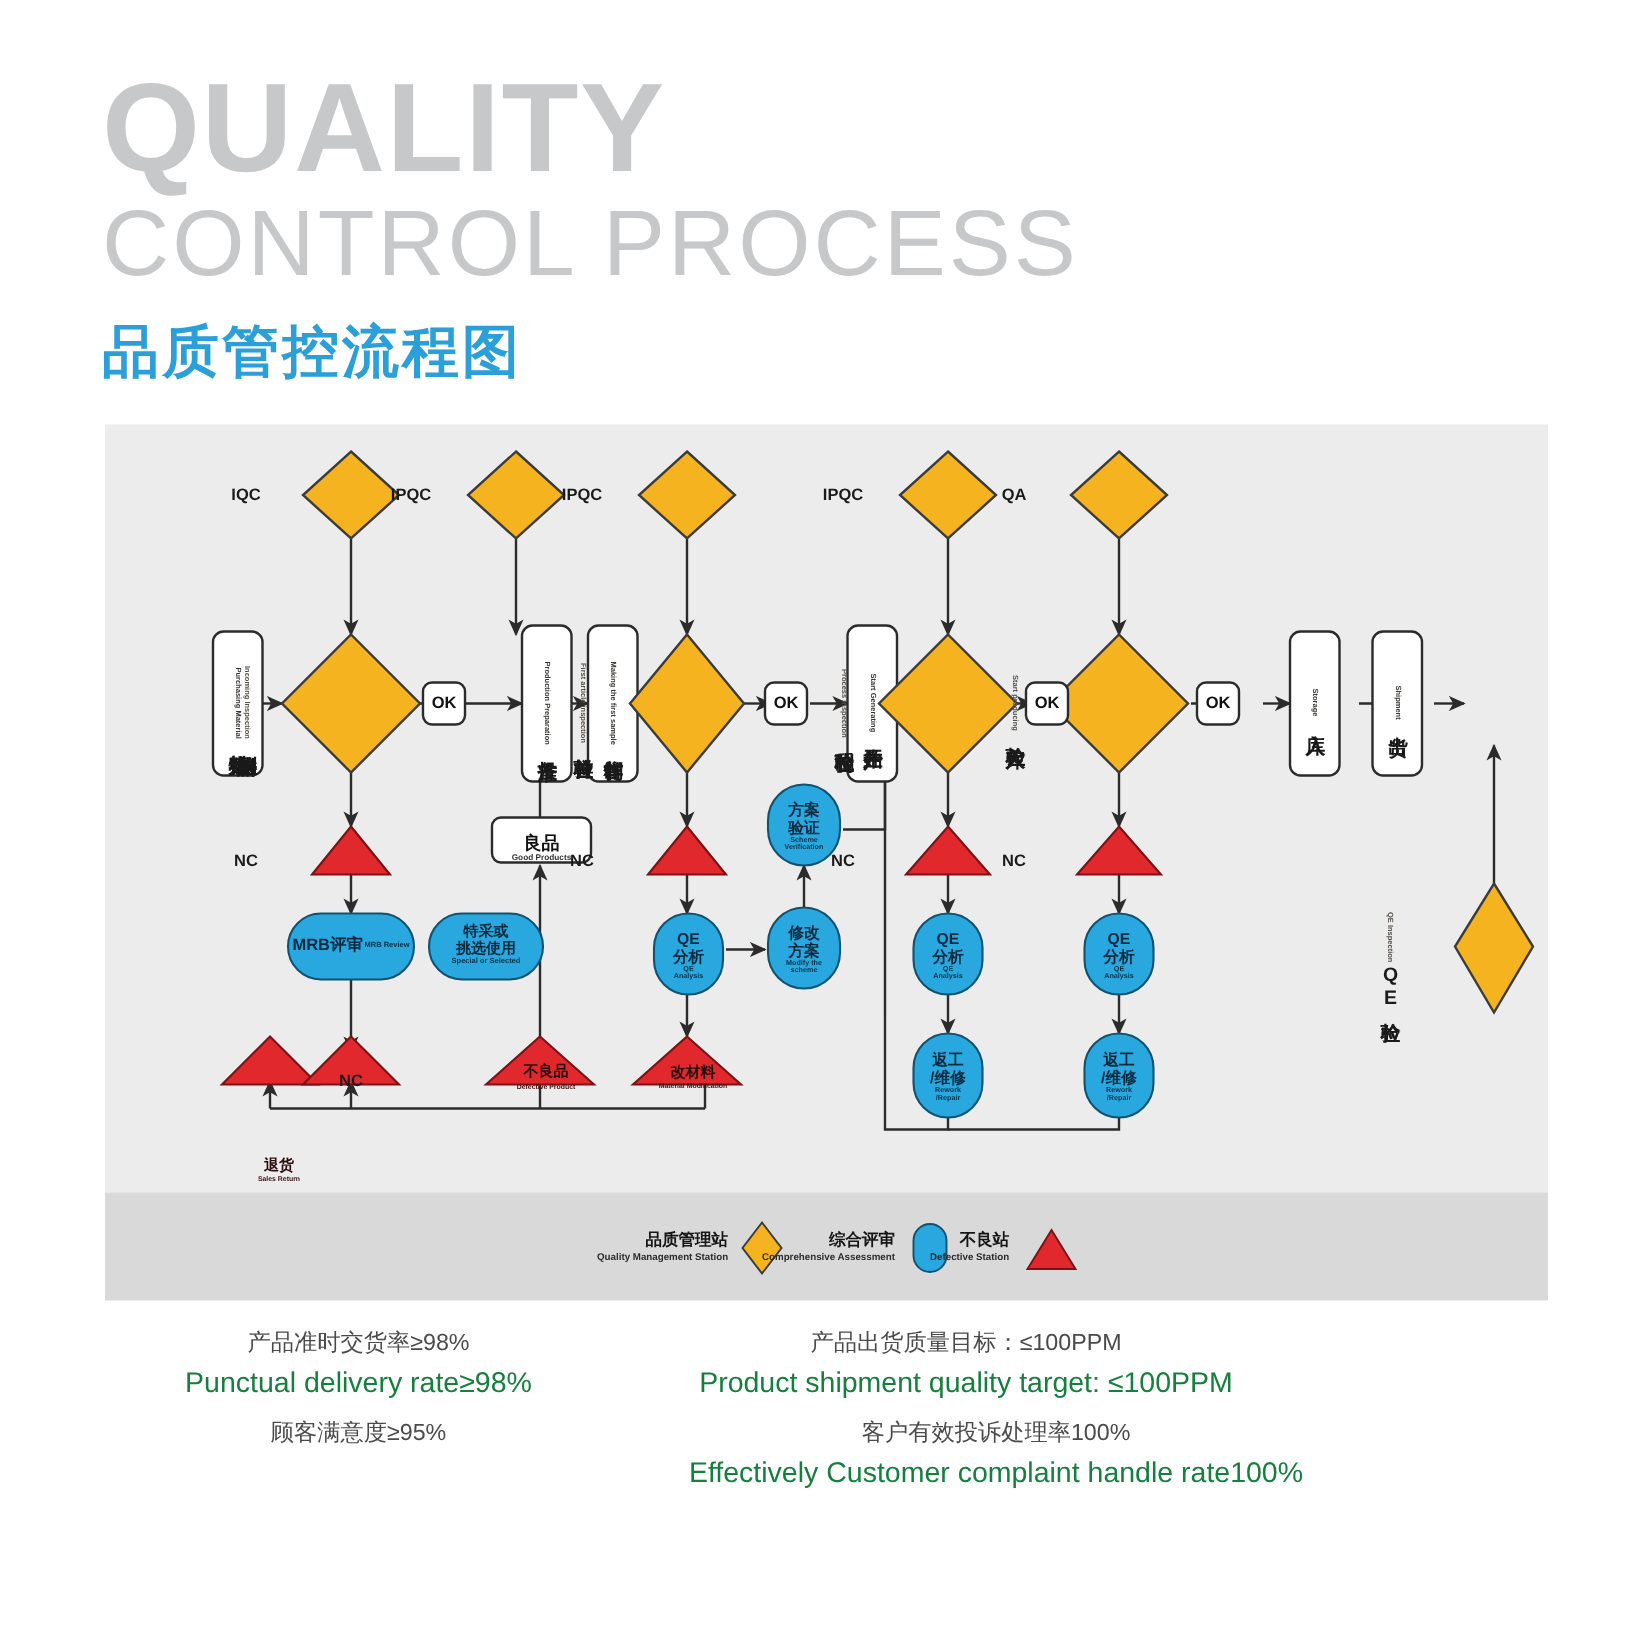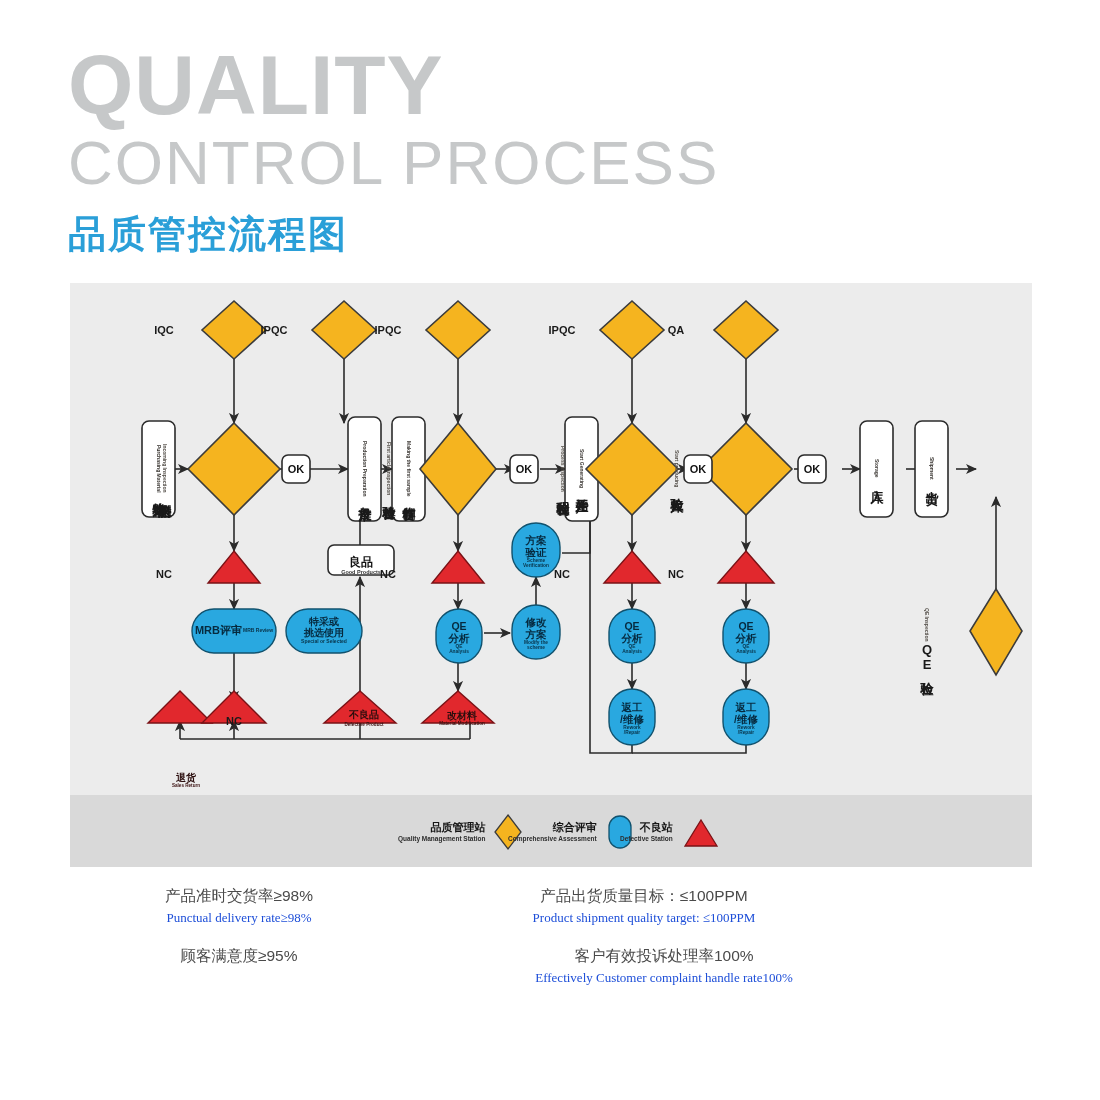--- a/index.html
+++ b/index.html
@@ -74,21 +74,21 @@
 
   
   .lg-item { position:absolute; display:flex; align-items:center; gap:8px; }
   .lg-txt { text-align:right; }
   .lg-cn { font-size:11px; font-weight:bold; color:#161616; line-height:1.2; }
   .lg-en { font-size:6.5px; font-weight:bold; color:#2c2c2c; line-height:1.25; }
 
   
   .kpi { position:absolute; color:#4a4a4a;text-align:center; }
   .kpi .cn { font-size:15.5px; line-height:1.55; color:#4a4a4a; }
-  .kpi .en { font-size:13px; line-height:1.55; color:#1d4ed8;font-family:Liberation Serif, serif; }
+  .kpi .en { font-size:19px; line-height:1.55; color:#15803d; }
 </style>
 </head>
 <body>
 
 <div id="header">
   <div class="t-quality">QUALITY</div>
   <div class="t-control">CONTROL PROCESS</div>
   <div class="t-cn">品质管控流程图</div>
 </div>
 

